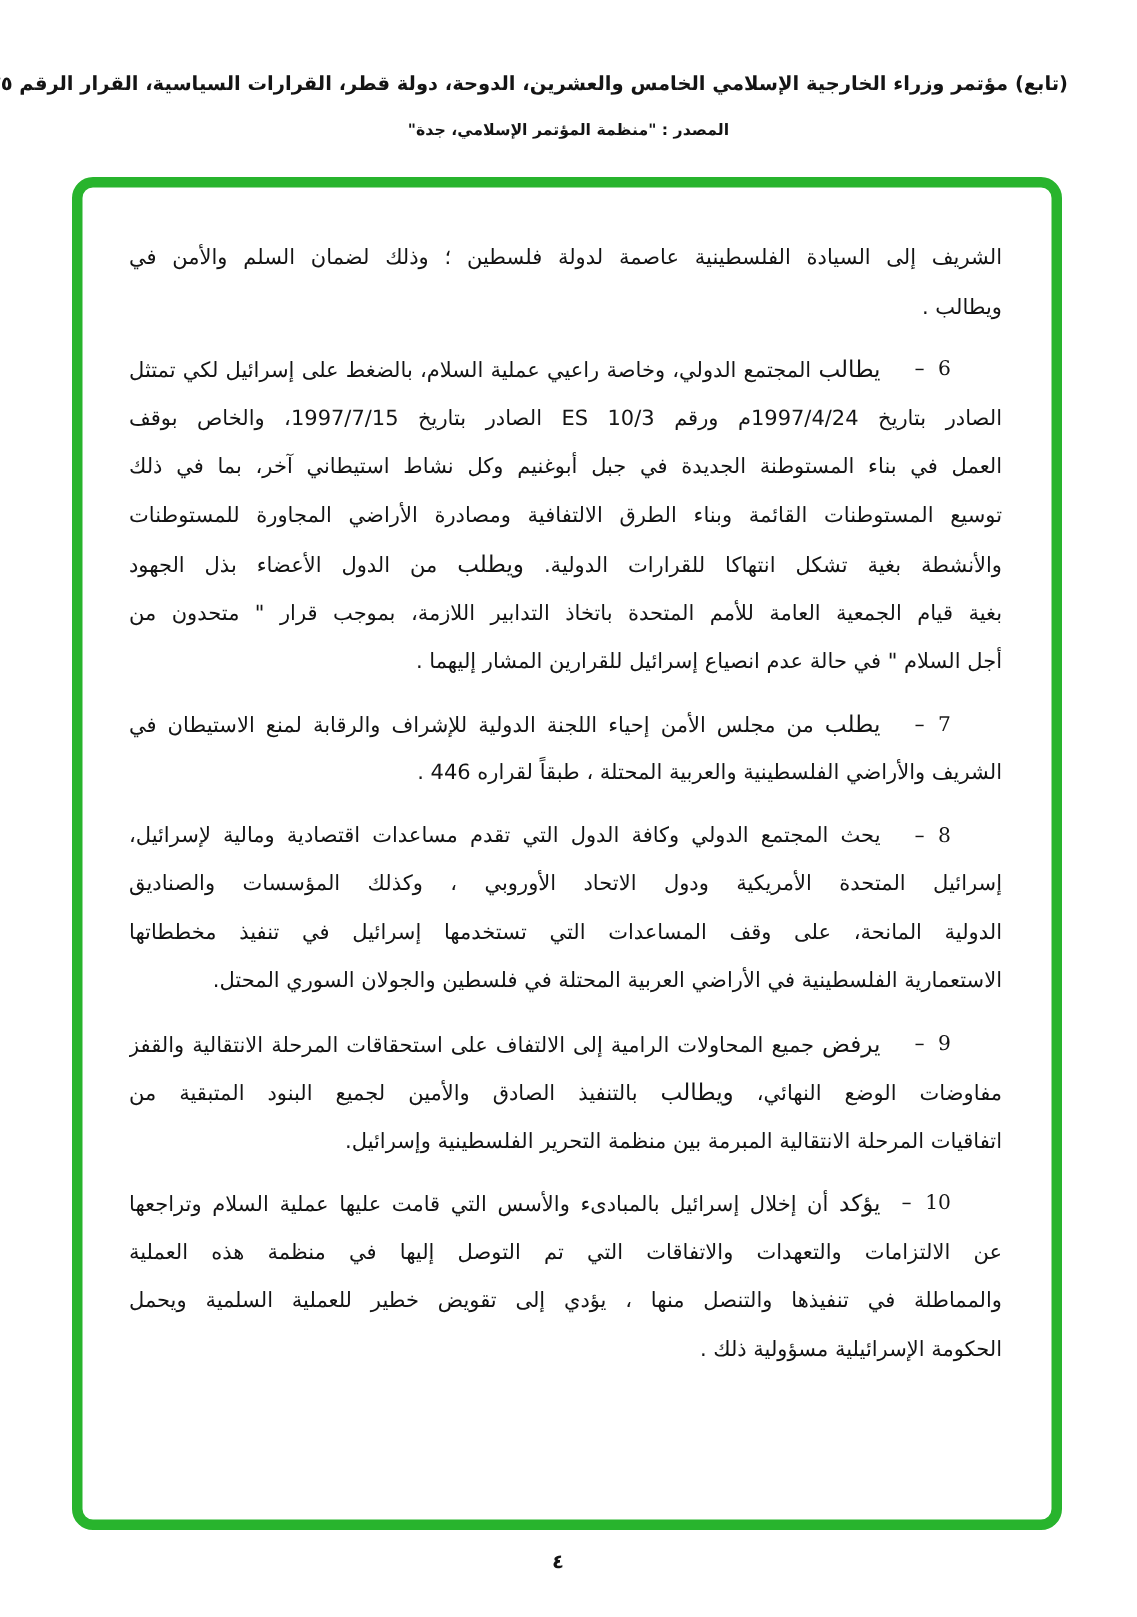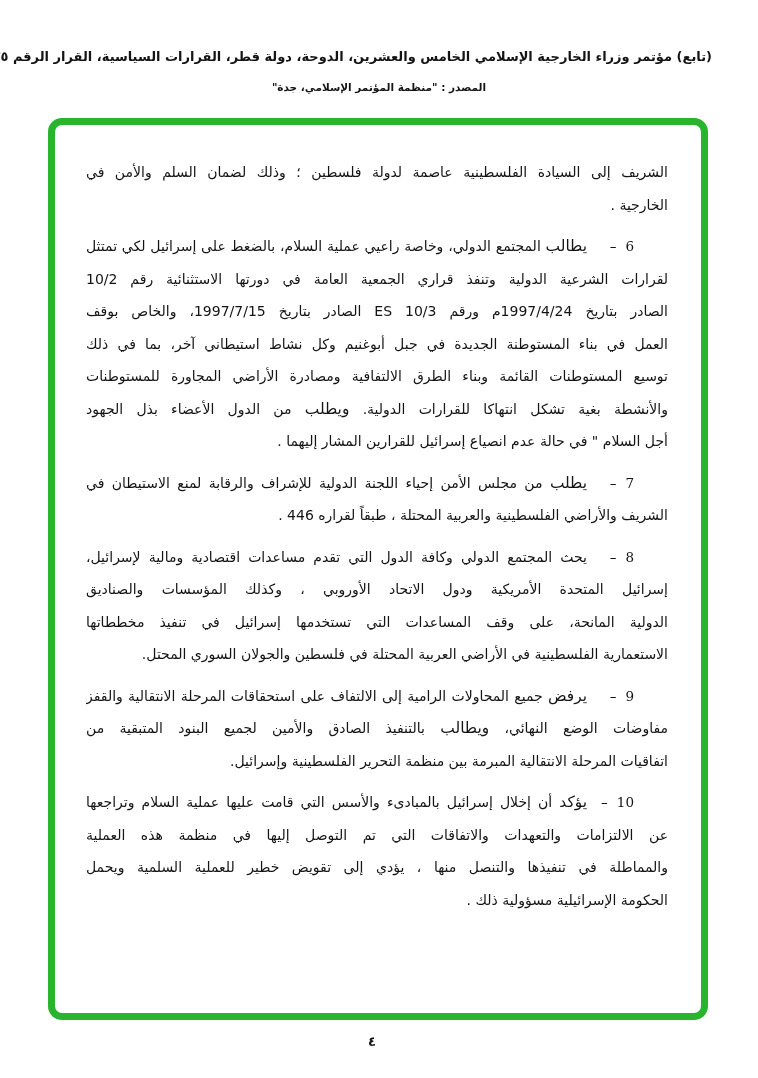--- a/index.html
+++ b/index.html
@@ -84,33 +84,33 @@
 <div class="page">
 
   <div class="hdr1">(تابع) مؤتمر وزراء الخارجية الإسلامي الخامس والعشرين، الدوحة، دولة قطر، القرارات السياسية، القرار الرقم ١/٢٥-س</div>
   <div class="hdr2">المصدر :  "منظمة المؤتمر الإسلامي، جدة"</div>
 
   <div class="frame"></div>
 
   <div class="doc">
       <div class="item">
         <div class="line"><span>الشريف إلى السيادة الفلسطينية عاصمة لدولة فلسطين ؛ وذلك لضمان السلم والأمن في</span></div>
-        <div class="line para-end"><span>الخارجية .</span></div>
+        <div class="line para-end"><span>ويطالب .</span></div>
       </div>
       <div class="item">
         <span class="num">
           <span class="digit">6</span>
           <span class="dash">–</span>
         </span>
         <div class="line indent"><span class="b">يطالب</span><span> المجتمع الدولي، وخاصة راعيي عملية السلام، بالضغط على إسرائيل لكي تمتثل</span></div>
-        <div class="line"><span>لقرارات الشرعية الدولية وتنفذ قراري الجمعية العامة في دورتها الاستثنائية رقم 10/2</span></div>
         <div class="line"><span>الصادر بتاريخ 1997/4/24م ورقم ES 10/3 الصادر بتاريخ 1997/7/15، والخاص بوقف</span></div>
         <div class="line"><span>العمل في بناء المستوطنة الجديدة في جبل أبوغنيم وكل نشاط استيطاني آخر، بما في ذلك</span></div>
         <div class="line"><span>توسيع المستوطنات القائمة وبناء الطرق الالتفافية ومصادرة الأراضي المجاورة للمستوطنات</span></div>
         <div class="line"><span>والأنشطة بغية تشكل انتهاكا للقرارات الدولية. </span><span class="b">ويطلب</span><span> من الدول الأعضاء بذل الجهود</span></div>
+        <div class="line"><span>بغية قيام الجمعية العامة للأمم المتحدة باتخاذ التدابير اللازمة، بموجب قرار " متحدون من</span></div>
         <div class="line para-end"><span>أجل السلام " في حالة عدم انصياع إسرائيل للقرارين المشار إليهما .</span></div>
       </div>
       <div class="item">
         <span class="num">
           <span class="digit">7</span>
           <span class="dash">–</span>
         </span>
         <div class="line indent"><span class="b">يطلب</span><span> من مجلس الأمن إحياء اللجنة الدولية للإشراف والرقابة لمنع الاستيطان في القدس</span></div>
         <div class="line para-end"><span>الشريف والأراضي الفلسطينية والعربية المحتلة ، طبقاً لقراره 446 .</span></div>
       </div>

